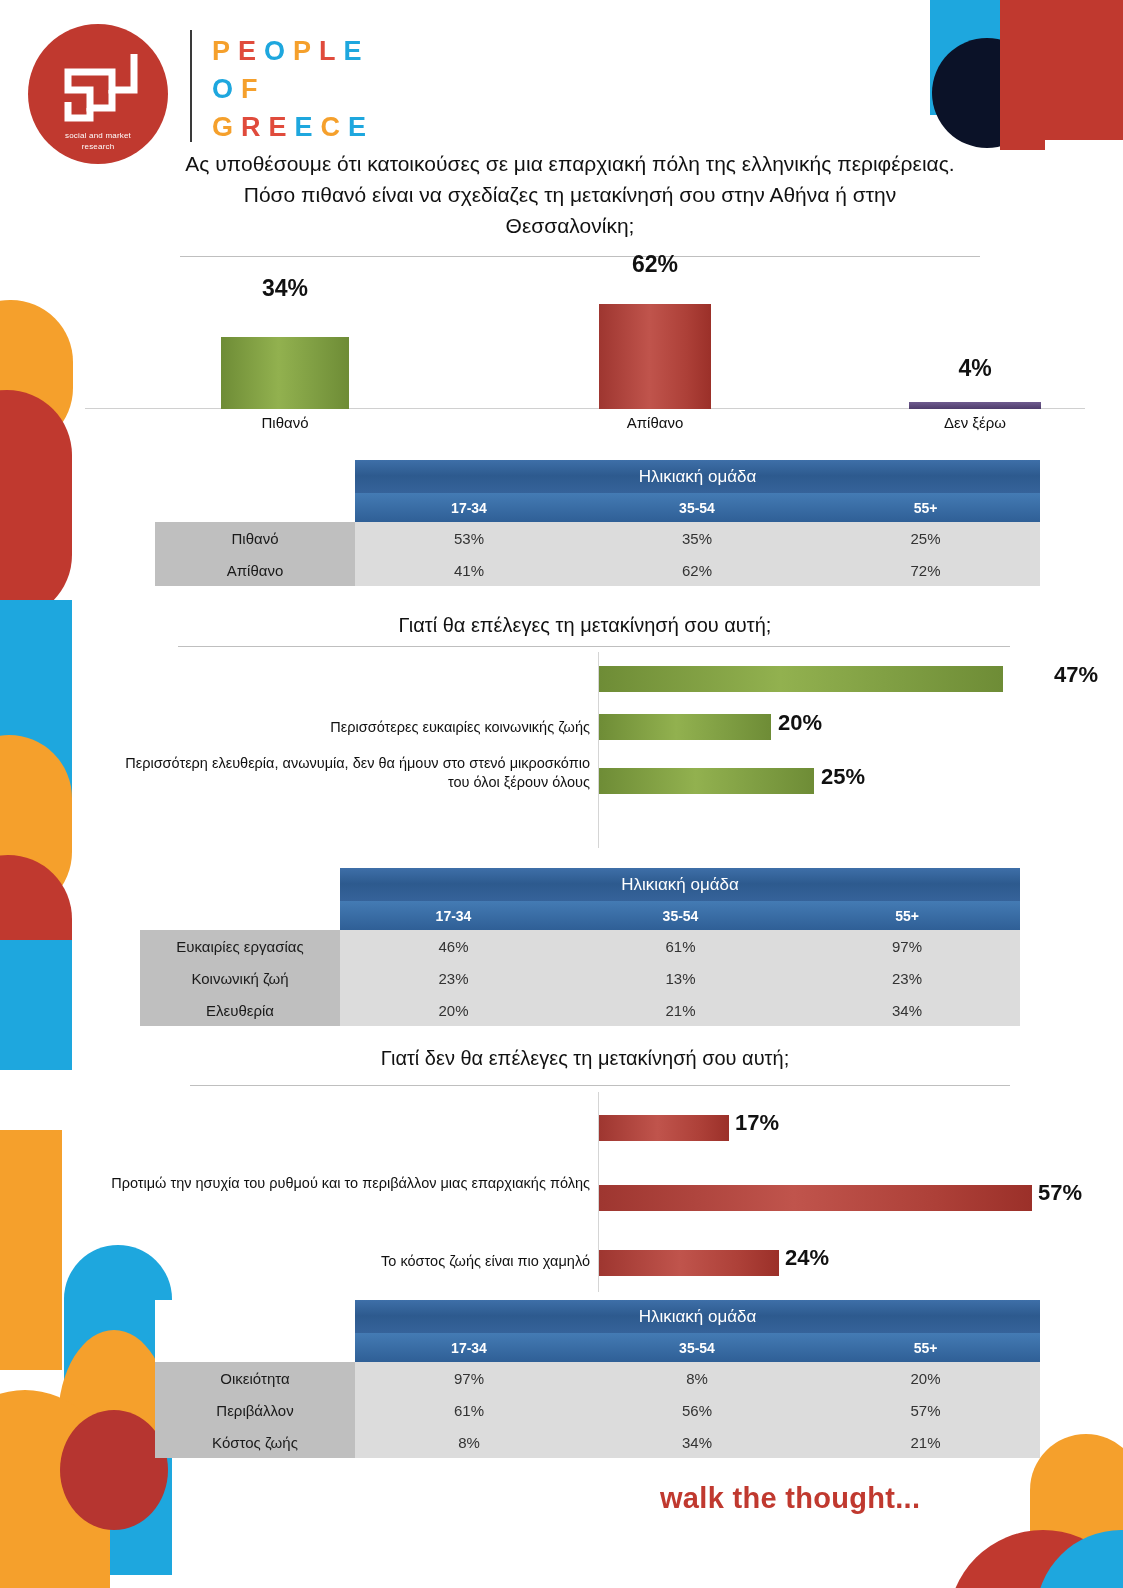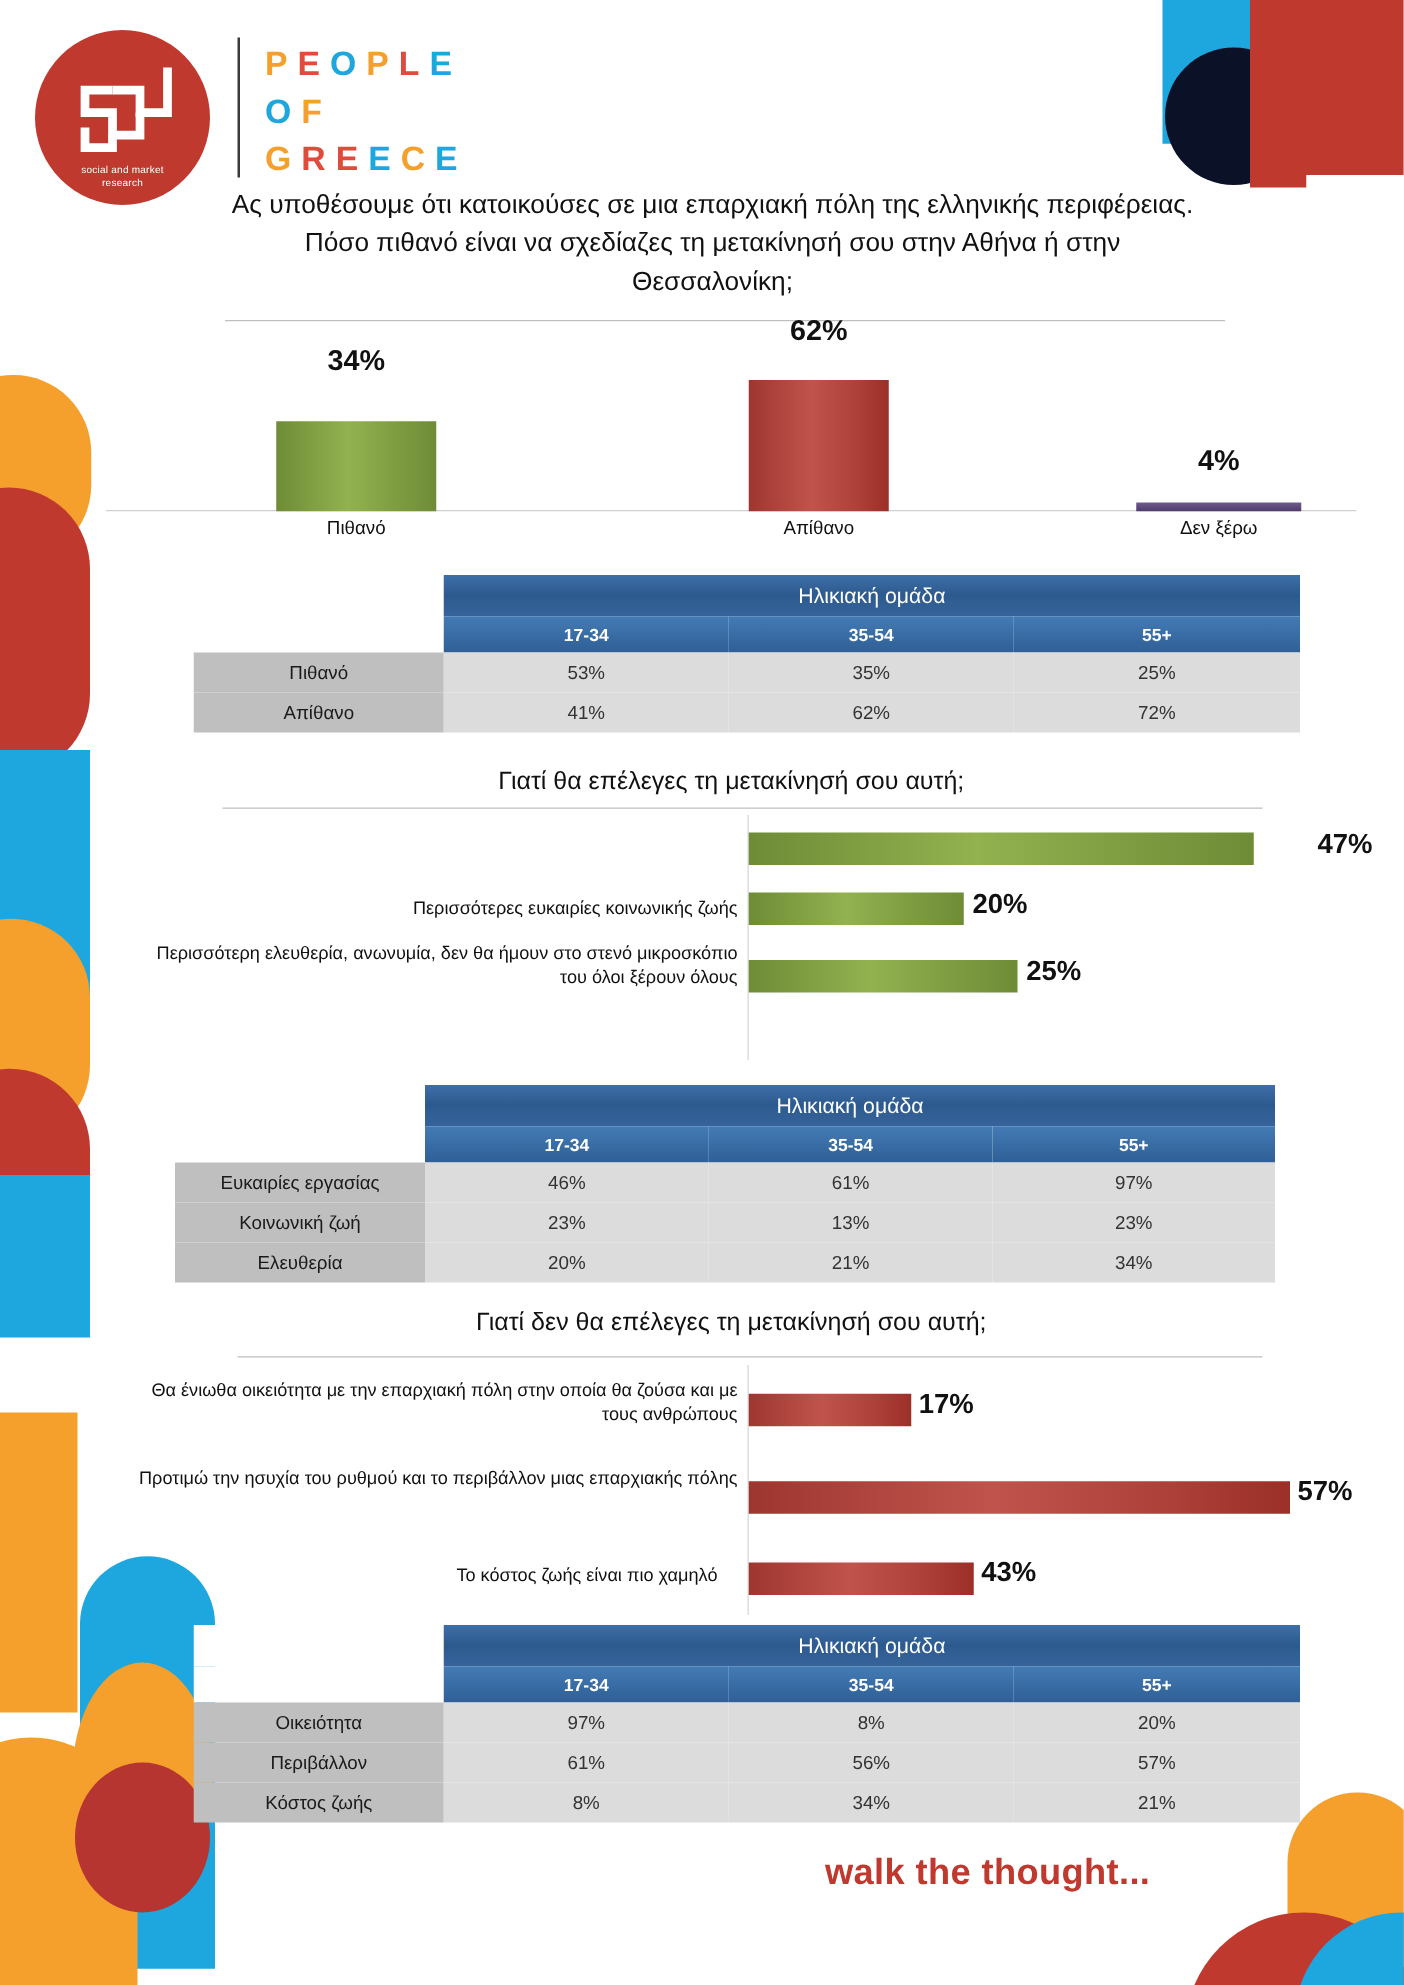--- a/index.html
+++ b/index.html
@@ -276,35 +276,34 @@
   </tbody>
     </table>
 
   <div class="sec-title" style="left:85px;top:1047px;">Γιατί δεν θα επέλεγες τη μετακίνησή σου αυτή;</div>
   <div class="rule" style="left:190px;top:1085px;width:820px;"></div>
 
   <div class="hchart" style="left:85px;top:1092px;width:1000px;height:200px;">
     <div class="haxis" style="left:513px;top:0;height:200px;"></div>
 
     <div class="hrow" style="top:16px;height:48px;">
-      <div class="hlab" style="left:20px;top:-4px;width:485px;">Θα ένιωθα οικειότητα με την επαρχιακή πόλη στην οποία θα ζούσα και με τους ανθρώπους</div>
       <div class="hbar red-grad" style="left:514px;top:7px;width:130px;"></div>
       <div class="hval" style="left:650px;top:2px;">17%</div>
     </div>
 
     <div class="hrow" style="top:86px;height:48px;">
       <div class="hlab" style="left:20px;top:-4px;width:485px;">Προτιμώ την ησυχία του ρυθμού και το περιβάλλον μιας επαρχιακής πόλης</div>
       <div class="hbar red-grad" style="left:514px;top:7px;width:433px;"></div>
       <div class="hval" style="left:953px;top:2px;">57%</div>
     </div>
 
     <div class="hrow" style="top:158px;height:40px;">
-      <div class="hlab" style="left:44px;top:2px;width:445px;">Το κόστος ζωής είναι πιο χαμηλό</div>
+      <div class="hlab" style="left:60px;top:2px;width:445px;">Το κόστος ζωής είναι πιο χαμηλό</div>
       <div class="hbar red-grad" style="left:514px;top:0;width:180px;"></div>
-      <div class="hval" style="left:700px;top:-5px;">43%</div>
+      <div class="hval" style="left:700px;top:-5px;">24%</div>
     </div>
   </div>
 
   <table class="tbl" style="left:155px;top:1300px;width:885px;">
     <tbody>
         <tr>
       <td style="width:200px;background:#fff;"></td>
       <td class="t-hdr" colspan="3">Ηλικιακή ομάδα</td>
     </tr>
     <tr>

